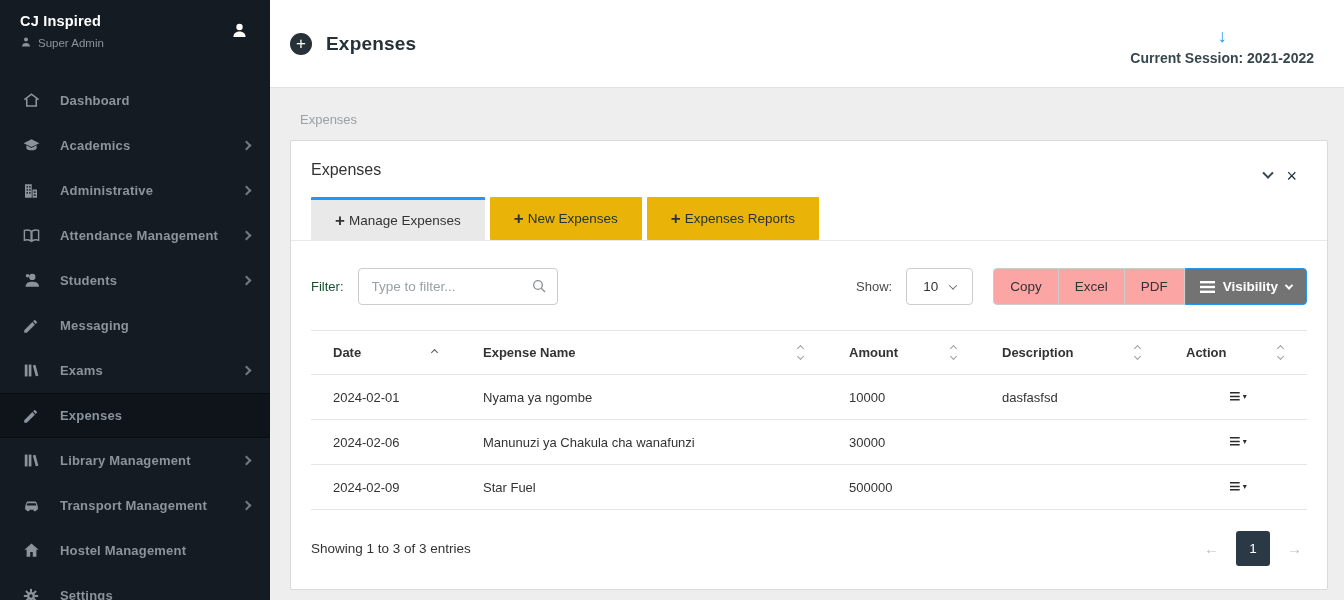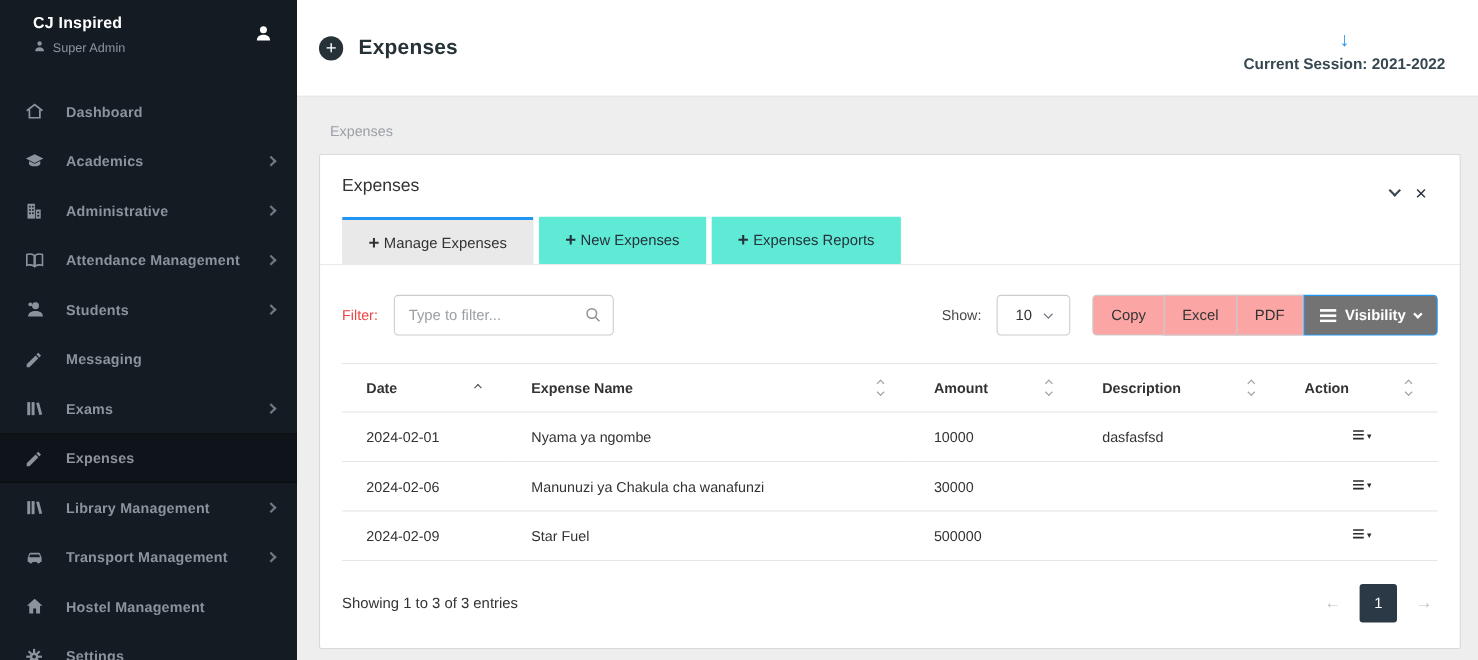--- a/index.html
+++ b/index.html
@@ -1,21 +1,21 @@
 <!DOCTYPE html>
 <html><head>
 <meta charset="utf-8">
 <style>
   * { margin:0; padding:0; box-sizing:border-box; }
   html,body { width:1344px; height:600px; overflow:hidden; }
   body { display:flex; font-family:"Liberation Sans","DejaVu Sans",sans-serif; font-size:13px; color:#333; background:#eee; }
 
   
   .sidebar { width:270px; flex:0 0 270px; background:#151b23; height:600px; overflow:hidden; }
-  .user-panel { position:relative; padding:13px 30px 10px; }
+  .user-panel { position:relative; padding:13px 20px 10px; }
   .org-name { color:#fff; font-weight:bold; font-size:14.5px; letter-spacing:.2px; }
   .role-line { display:flex; align-items:center; gap:6px; margin-top:7px; color:#8b939c; font-size:11.5px; }
   .user-avatar { position:absolute; right:22px; top:22px; }
   nav { margin-top:18px; }
   .sitem { display:flex; align-items:center; height:45px; padding-left:21px; cursor:pointer; }
   .sitem.active { background:#0f141a; box-shadow: inset 0 1px 0 rgba(0,0,0,.35), inset 0 -1px 0 rgba(0,0,0,.35); }
   .sicon { width:20px; display:flex; justify-content:center; align-items:center; flex:0 0 20px; }
   .slabel { margin-left:19px; color:#8b939c; font-weight:bold; font-size:13px; letter-spacing:.2px; }
   .schev { margin-left:auto; margin-right:20px; width:7px; height:7px; border-right:2px solid #707981; border-bottom:2px solid #707981; transform:rotate(-45deg); }
 
@@ -35,27 +35,27 @@
 
   .card { margin-top:13px; background:#fff; border:1px solid #d9d9d9; border-radius:2px; padding:20px; min-height:450px; position:relative; }
   .card-title { font-size:16px; color:#333; }
   .card-tools { position:absolute; top:26px; right:30px; display:flex; align-items:center; gap:14px; }
   .collapse-chev { width:8px; height:8px; border-right:2px solid #3b4852; border-bottom:2px solid #3b4852; transform:rotate(45deg) translate(-2px,-2px); cursor:pointer; }
   .close-x { color:#26313a; font-size:18px; line-height:1; cursor:pointer; }
   .close-x::before { content:"\00D7"; }
 
   
   .tabs { display:flex; margin:18px -20px 0; padding:0 20px; border-bottom:1px solid #e9e9e9; }
-  .tab { height:43px; display:flex; align-items:center; justify-content:center; padding:0 24px; margin-right:5px; cursor:pointer; font-size:13.5px; color:#25313c; background:#5eead4; border-radius:1px; }
+  .tab { height:43px; display:flex; align-items:center; justify-content:center; padding:0 24px; margin-right:5px; cursor:pointer; font-size:13.5px; color:#25313c; background:#eab308; border-radius:1px; }
   .tab .tab-plus::before { content:"+"; font-size:17px; font-weight:bold; margin-right:4px; line-height:1; }
   .tab.active { background:#e9e9e9; border-top:3px solid #2196f3; color:#333; }
 
   
   .filter-row { display:flex; align-items:center; margin-top:27px; }
-  .filter-label { color:#ef4444; margin-right:14px; }
+  .filter-label { color:#14532d; margin-right:14px; }
   .filter-box { position:relative; width:200px; }
   .filter-input { width:200px; height:37px; border:1px solid #ccc; border-radius:4px; padding:0 34px 0 13px; font-size:13.5px; color:#333; font-family:inherit; outline:none; }
   .filter-input::placeholder { color:#9aa0a6; }
   .search-icon { position:absolute; right:11px; top:10px; }
   .show-group { margin-left:auto; display:flex; align-items:center; }
   .show-label { color:#4a4a4a; margin-right:14px; }
   .show-select { width:67px; height:37px; border:1px solid #ccc; border-radius:4px; display:flex; align-items:center; justify-content:center; gap:12px; cursor:pointer; color:#333; font-size:13.5px; }
   .sel-chev { width:6px; height:6px; border-right:1.7px solid #6a7178; border-bottom:1.7px solid #6a7178; transform:rotate(45deg) translate(-1px,-1px); }
   .btn-group { display:flex; margin-left:20px; }
   .btn { height:37px; background:#fca5a5; border:1px solid #ccc; color:#333; padding:0 16px; font-size:13.5px; display:flex; align-items:center; cursor:pointer; margin-left:-1px; }

